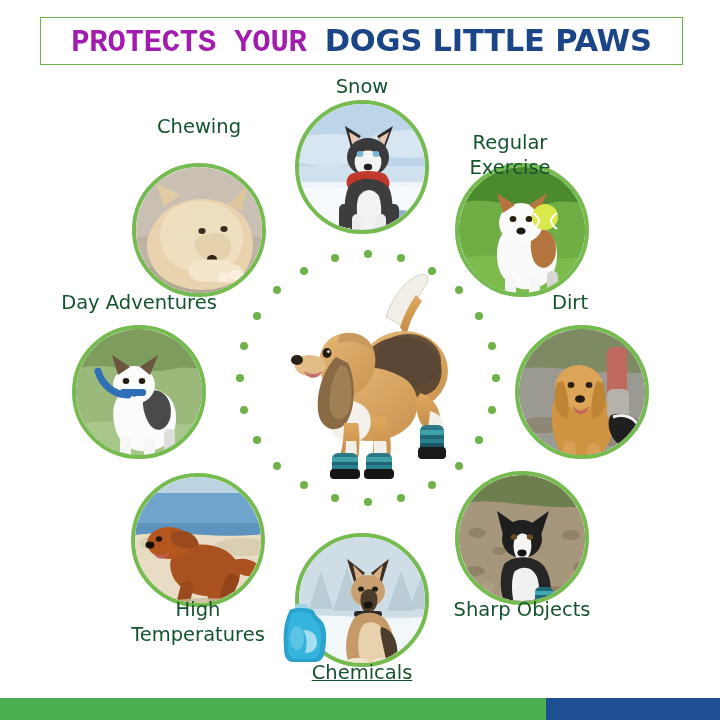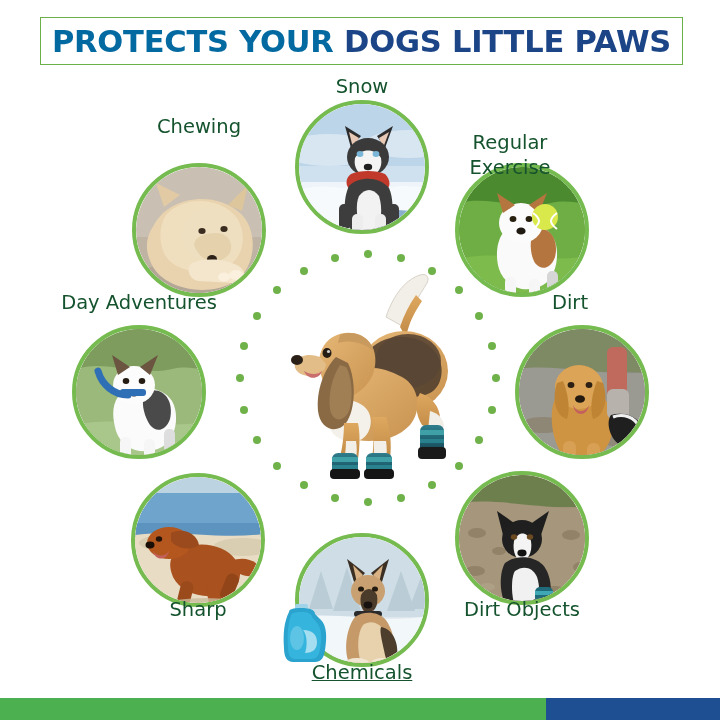--- a/index.html
+++ b/index.html
@@ -21,21 +21,21 @@
     background: #ffffff;
     display: flex; align-items: center; justify-content: center;
   }
   .title-text {
     font-size: 30.5px;
     font-weight: bold;
     letter-spacing: -0.2px;
     white-space: nowrap;
     font-family: "DejaVu Sans", sans-serif;
   }
-  .t-green { color: #0369a1; }
+  .t-green { color: #a21caf; font-family: Liberation Mono, monospace; }
   .t-blue  { color: #1c4587; }
 
   
   .node { position: absolute; }
   .circle-wrap {
     position: absolute;
     border-radius: 50%;
     border: 4px solid #76bb50;
     background: #ffffff;
     overflow: hidden;
@@ -356,21 +356,21 @@
           <ellipse cx="15" cy="68" rx="4.5" ry="3.4" fill="#1a0f07"></ellipse>
           <path d="M18 74 C22 80 30 80 34 74 C32 84 20 84 18 74 Z" fill="#c2615c"></path>
           <path d="M96 84 C110 78 124 84 128 96 C122 102 106 100 96 92 Z" fill="#a9511f"></path>
           <rect x="44" y="104" width="13" height="26" rx="6" fill="#9b4a1c" transform="rotate(14 50 116)"></rect>
           <rect x="72" y="104" width="13" height="26" rx="6" fill="#a9511f" transform="rotate(-12 78 116)"></rect>
           <rect x="88" y="96" width="13" height="28" rx="6" fill="#93451a" transform="rotate(22 94 110)"></rect>
           <ellipse cx="70" cy="126" rx="34" ry="5" fill="#c9bb9d" opacity="0.8"></ellipse>
         </svg>
       </div>
     </div>
-    <div class="node-label" style="left:108px; top:597px; width:180px;"><span>Sharp</span><br></div>
+    <div class="node-label" style="left:108px; top:597px; width:180px;"><span>High</span><br><span>Temperatures</span></div>
   </div>
 
   <div class="node">
     <div class="circle-wrap" style="left:295px; top:533px; width:134px; height:134px;">
       <div class="photo">
         <svg viewBox="0 0 134 134" width="134" height="134">
           <rect width="134" height="134" fill="#dfe7ec"></rect>
           <path d="M0 0 L134 0 L134 80 L0 80 Z" fill="#cfdde6"></path>
           <g opacity="0.55" fill="#a9bfc9">
             <path d="M10 72 L22 34 L34 72 Z"></path>
@@ -445,19 +445,19 @@
 
           <g>
             <rect x="76" y="112" width="18" height="16" rx="5" fill="#1f6b7a"></rect>
             <rect x="76" y="116" width="18" height="4" fill="#3fa8b4"></rect>
             <rect x="74" y="124" width="22" height="8" rx="3" fill="#141414"></rect>
           </g>
           <ellipse cx="52" cy="130" rx="9" ry="4" fill="#e8e8e8"></ellipse>
         </svg>
       </div>
     </div>
-    <div class="node-label" style="left:432px; top:597px; width:180px;">Dirt Objects</div>
+    <div class="node-label" style="left:432px; top:597px; width:180px;">Sharp Objects</div>
   </div>
 
   <div class="bar bar-green"></div>
   <div class="bar bar-blue"></div>
 
 </div>
 
 </body></html>

